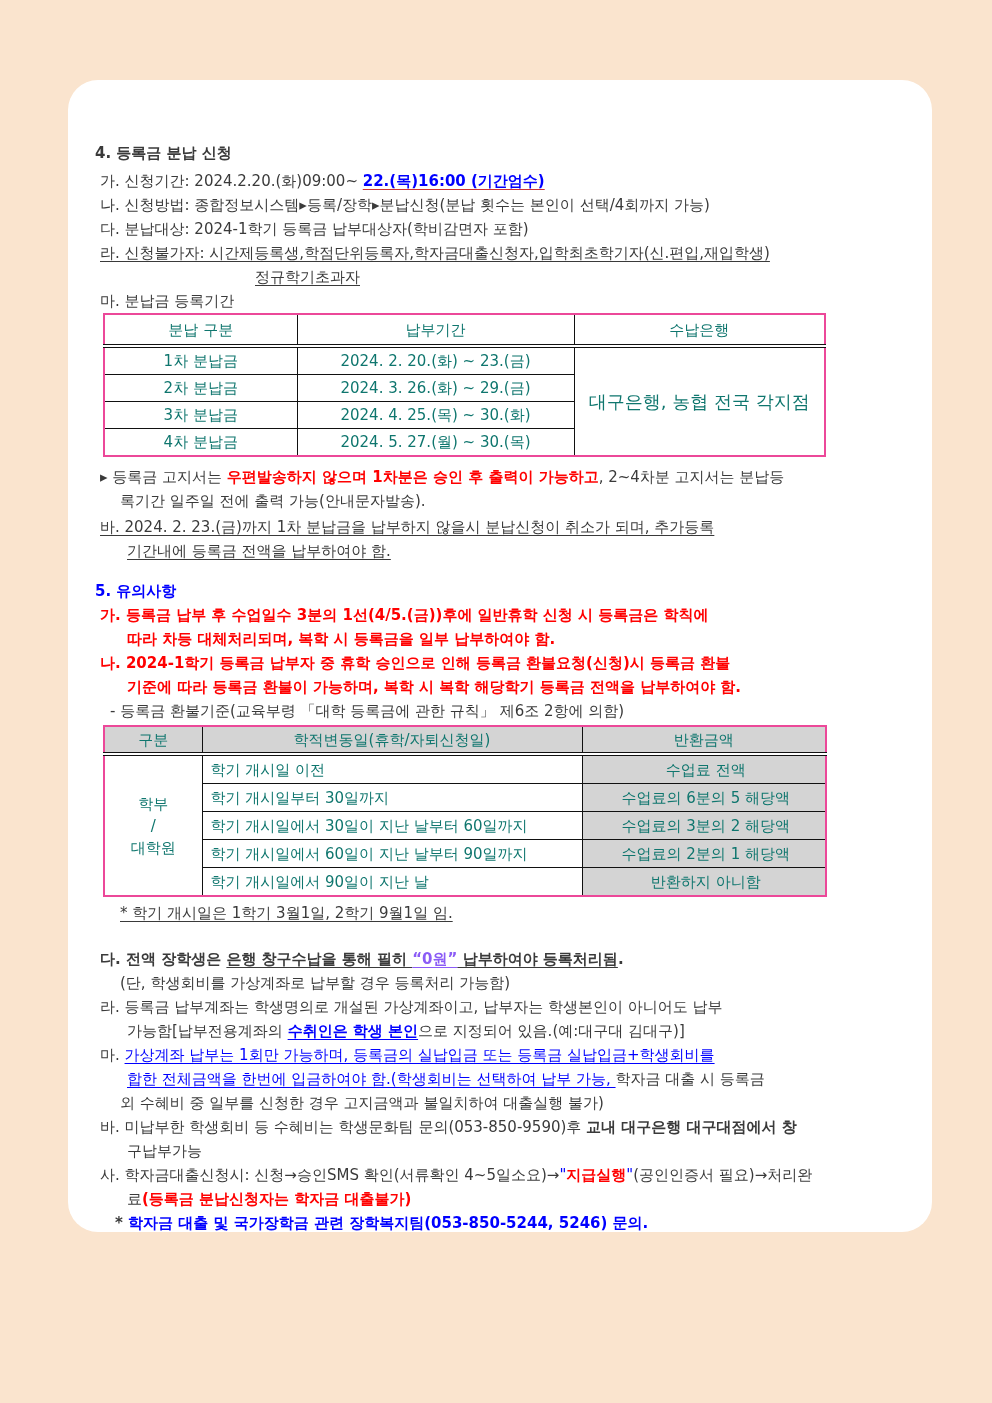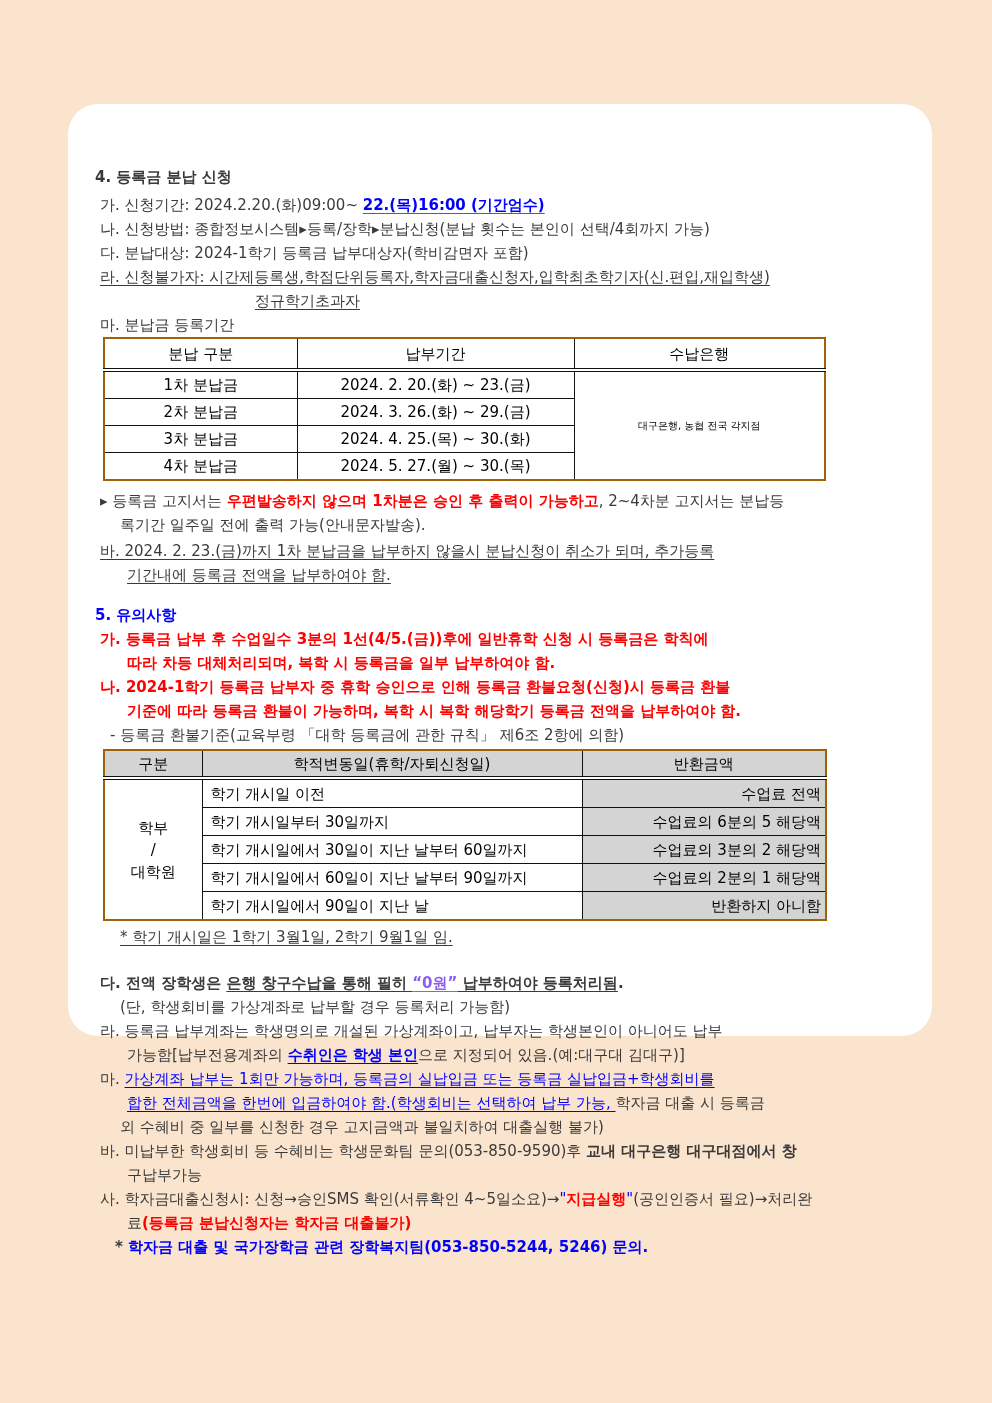--- a/index.html
+++ b/index.html
@@ -5,22 +5,22 @@
   html,body{margin:0;padding:0;}
   body{
     width:992px;height:1403px;
     background:#fae4ce;
     font-family:"DejaVu Sans","Liberation Sans",sans-serif;
     color:#3a3a3a;
     overflow:hidden;
     position:relative;
   }
   .page{
-    position:absolute;left:68px;top:80px;width:864px;height:932px;
-    background:#ffffff;border-radius:30px;margin-top:24px;
+    position:absolute;left:68px;top:80px;width:864px;height:1152px;
+    background:#ffffff;border-radius:30px;
   }
   .doc{
     position:absolute;left:27px;top:61px;width:815px;
     font-size:15px;line-height:24px;
   }
   .ln{height:24px;line-height:24px;white-space:nowrap;}
   .i0{margin-left:5px;}
   .i1{margin-left:32px;}
   .i2{margin-left:160px;}
   .i3{margin-left:15px;}
@@ -33,34 +33,34 @@
   .ul{text-decoration:underline;text-underline-offset:3px;}
   .deadline{
     color:#0000ff;font-weight:bold;
     text-decoration:underline;text-decoration-color:#cc3333;text-underline-offset:3px;
   }
   .blue-ul{color:#0000ff;text-decoration:underline;text-underline-offset:3px;}
   .blue-b-ul{color:#0000ff;font-weight:bold;text-decoration:underline;text-underline-offset:3px;}
   .red-ul{color:#8b5cf6;font-weight:bold;text-decoration:underline;text-underline-offset:3px;}
   .b-ul{font-weight:bold;text-decoration:underline;text-underline-offset:3px;}
   table.tbl{
-    border-collapse:collapse;border:2px solid #a16207;
-    margin-left:8px;font-size:15px;color:#000000;
+    border-collapse:collapse;border:2px solid #ec4899;
+    margin-left:8px;font-size:15px;color:#0f766e;
     table-layout:fixed;
   }
   table.tbl td{border:1px solid #111;text-align:center;padding:0 4px;overflow:hidden;}
   table.tbl tr.hdr td{border-bottom:4px double #111;height:29px;}
   table.t1{width:721px;}
   table.t1 td{height:26px;}
   table.t2{width:722px;margin-top:2px;}
   table.t2 td{height:27px;}
   table.t2 tr.hdr td{height:25px;background:#d4d4d4;}
-  table.t2 td.gray{background:#d4d4d4;text-align:right;padding-left:8px;}
+  table.t2 td.gray{background:#d4d4d4;text-align:center;padding-left:8px;}
   table.t2 td.datecell{text-align:left;padding-left:8px;}
-  td.bankcell{font-size:10px;border-radius:11px;}
+  td.bankcell{font-size:18px;border-radius:11px;}
   .groupcell div{line-height:22px;}
   .sp8{margin-top:8px;}
   .sp2{margin-top:2px;}
   .sp4{margin-top:4px;}
   .sp16{margin-top:16px;}
   .sp20{margin-top:20px;}
 </style>
 </head>
 <body>
 

